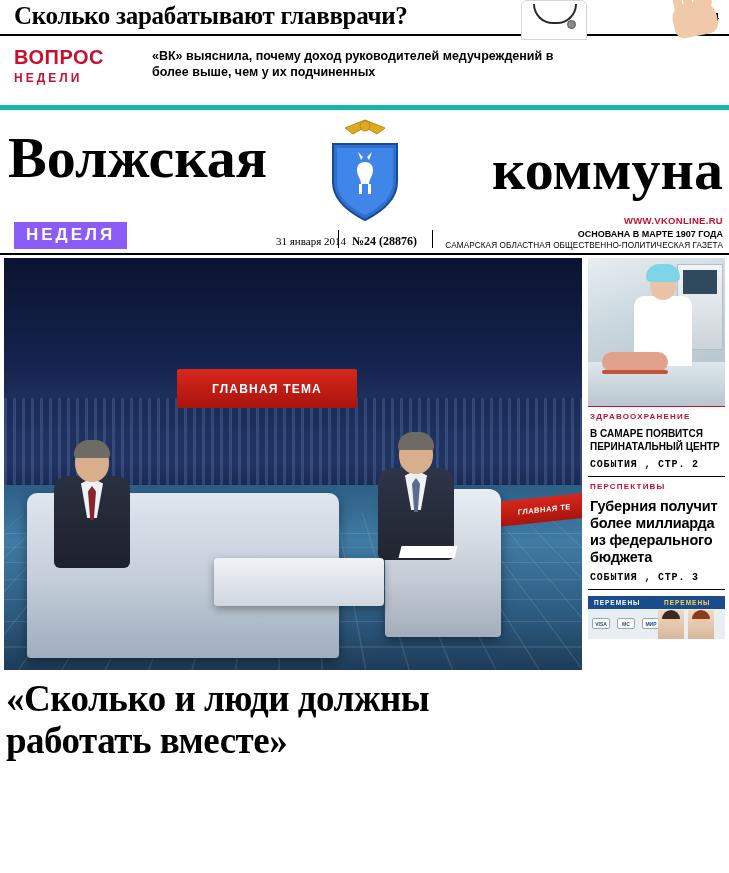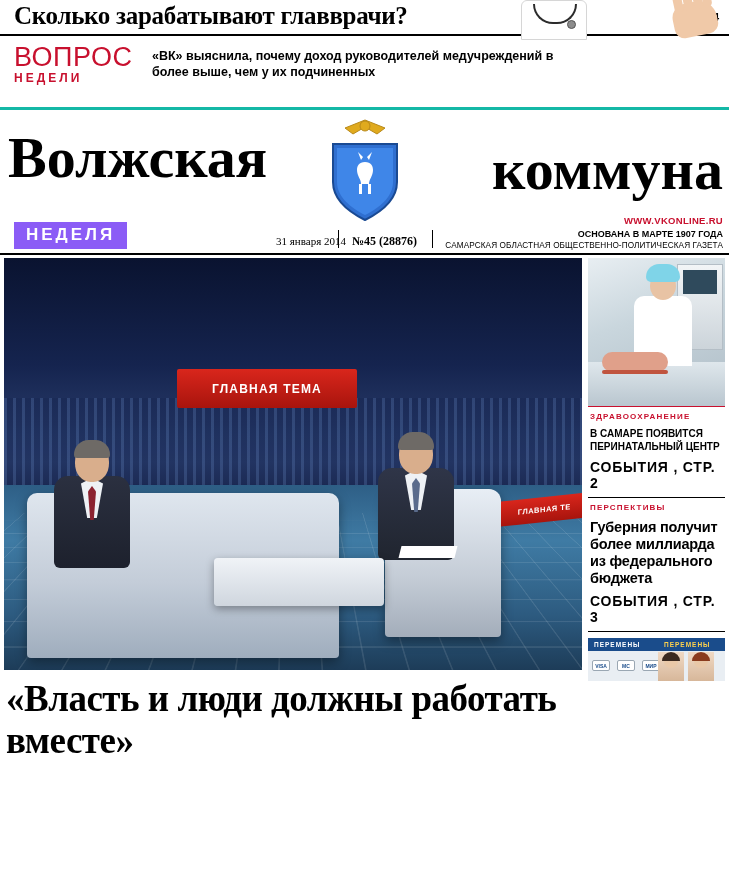--- a/index.html
+++ b/index.html
@@ -9,21 +9,21 @@
     background: #ffffff;
     font-family: "Liberation Serif", serif;
     overflow: hidden;
     position: relative;
   }
 
   
   .topbar {
     position: relative;
     height: 110px;
-    border-bottom: 3px solid #14b8a6;
+    border-bottom: 5px solid #14b8a6;
   }
   .top-headline-row {
     position: relative;
     height: 36px;
     border-bottom: 2px solid #000;
   }
   .top-headline {
     position: absolute;
     left: 14px; top: 2px;
     font-size: 25px;
@@ -39,21 +39,21 @@
     font-weight: bold;
     font-family: "Liberation Sans", sans-serif;
     color: #000;
   }
   .vopros {
     position: absolute;
     left: 14px; top: 44px;
     color: #c8102e;
     font-family: "Liberation Sans", sans-serif;
   }
-  .vopros .v1 { font-size: 27px; font-weight: normal; letter-spacing: 0.5px; line-height: 26px; display:block;}
+  .vopros .v1 { font-size: 20px; font-weight: bold; letter-spacing: 0.5px; line-height: 26px; display:block;}
   .vopros .v2 { font-size: 12px; font-weight: bold; letter-spacing: 3px; display:block; margin-top: 1px;}
   .top-sub {
     position: absolute;
     left: 152px; top: 48px;
     width: 420px;
     font-family: "Liberation Sans", sans-serif;
     font-size: 12.5px;
     font-weight: bold;
     line-height: 16px;
     color: #000;
@@ -330,22 +330,22 @@
   .r-head-lg {
     font-family: "Liberation Sans", sans-serif;
     font-size: 14.5px;
     font-weight: bold;
     line-height: 17px;
     padding: 4px 2px 2px 2px;
     color:#000;
     letter-spacing: -0.2px;
   }
   .r-ref {
-    font-family: Liberation Sans, sans-serif;
-    font-size: 14px;
+    font-family: Liberation Mono, monospace;
+    font-size: 10px;
     font-weight: bold;
     letter-spacing: 0.8px;
     padding: 4px 2px 6px 2px;
     color:#000;
   }
   .r-sep { height:1px; background:#000; }
 
   .r-ad {
     position:relative;
     margin-top: 6px;
@@ -446,21 +446,21 @@
     <path d="M42 44 c6 0 8 4 8 8 c0 6 -4 9 -4 14 h-8 c0 -5 -4 -8 -4 -14 c0 -4 2 -8 8 -8 Z" fill="#ffffff"></path>
     <path d="M38 42 l-3 -8 l5 5 Z M46 42 l3 -8 l-5 5 Z" fill="#ffffff"></path>
     <rect x="36" y="66" width="3" height="10" fill="#ffffff"></rect>
     <rect x="45" y="66" width="3" height="10" fill="#ffffff"></rect>
   </svg>
 
   <div class="nedelya-tag">НЕДЕЛЯ</div>
   <div class="mast-sep1"></div>
   <div class="mast-date">31 января 2014</div>
   <div class="mast-sep2"></div>
-  <div class="mast-issue">№45 (28876)</div>
+  <div class="mast-issue">№24 (28876)</div>
   <div class="mast-url">WWW.VKONLINE.RU</div>
   <div class="mast-founded">ОСНОВАНА В МАРТЕ 1907 ГОДА</div>
   <div class="mast-desc">САМАРСКАЯ ОБЛАСТНАЯ ОБЩЕСТВЕННО-ПОЛИТИЧЕСКАЯ ГАЗЕТА</div>
   <div class="mast-rule"></div>
 </div>
 
 <div class="content">
 
   <div class="main-photo">
     <div class="studio-sky"></div>
@@ -492,21 +492,21 @@
       <div class="shirt"></div>
       <div class="tie"></div>
       <div class="head"></div>
       <div class="hair"></div>
     </div>
 
     <div class="table-low"></div>
     <div class="papers"></div>
   </div>
 
-  <div class="main-headline">«Власть и люди должны работать вместе»</div>
+  <div class="main-headline">«Сколько и люди должны работать вместе»</div>
 
   <div class="right-col">
 
     <div class="r-photo">
       <div class="rp-bg"></div>
       <div class="rp-equip"></div>
       <div class="rp-screen"></div>
       <div class="rp-table"></div>
       <div class="rp-body"></div>
       <div class="rp-nurse-head"></div>

